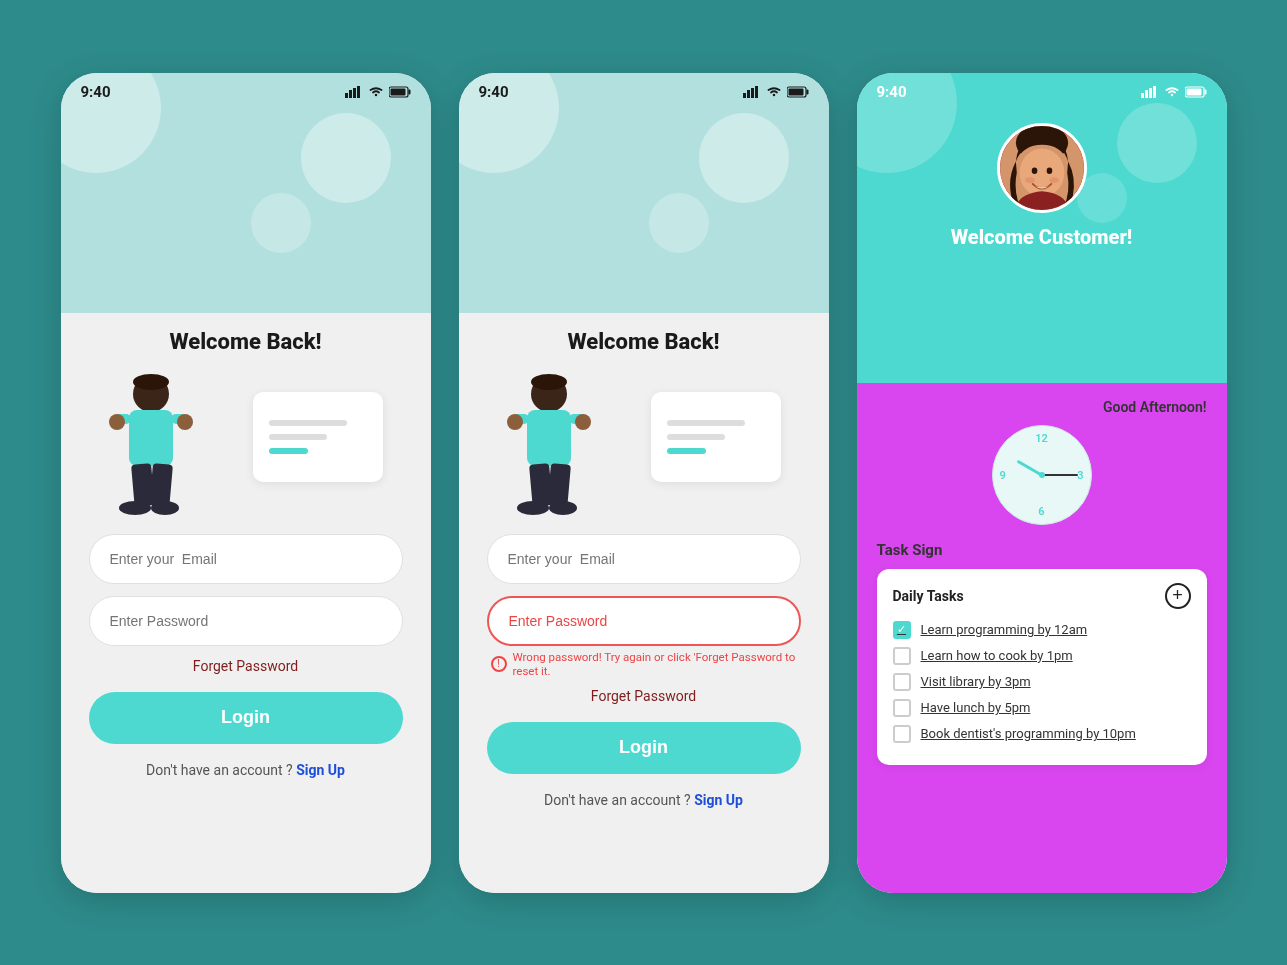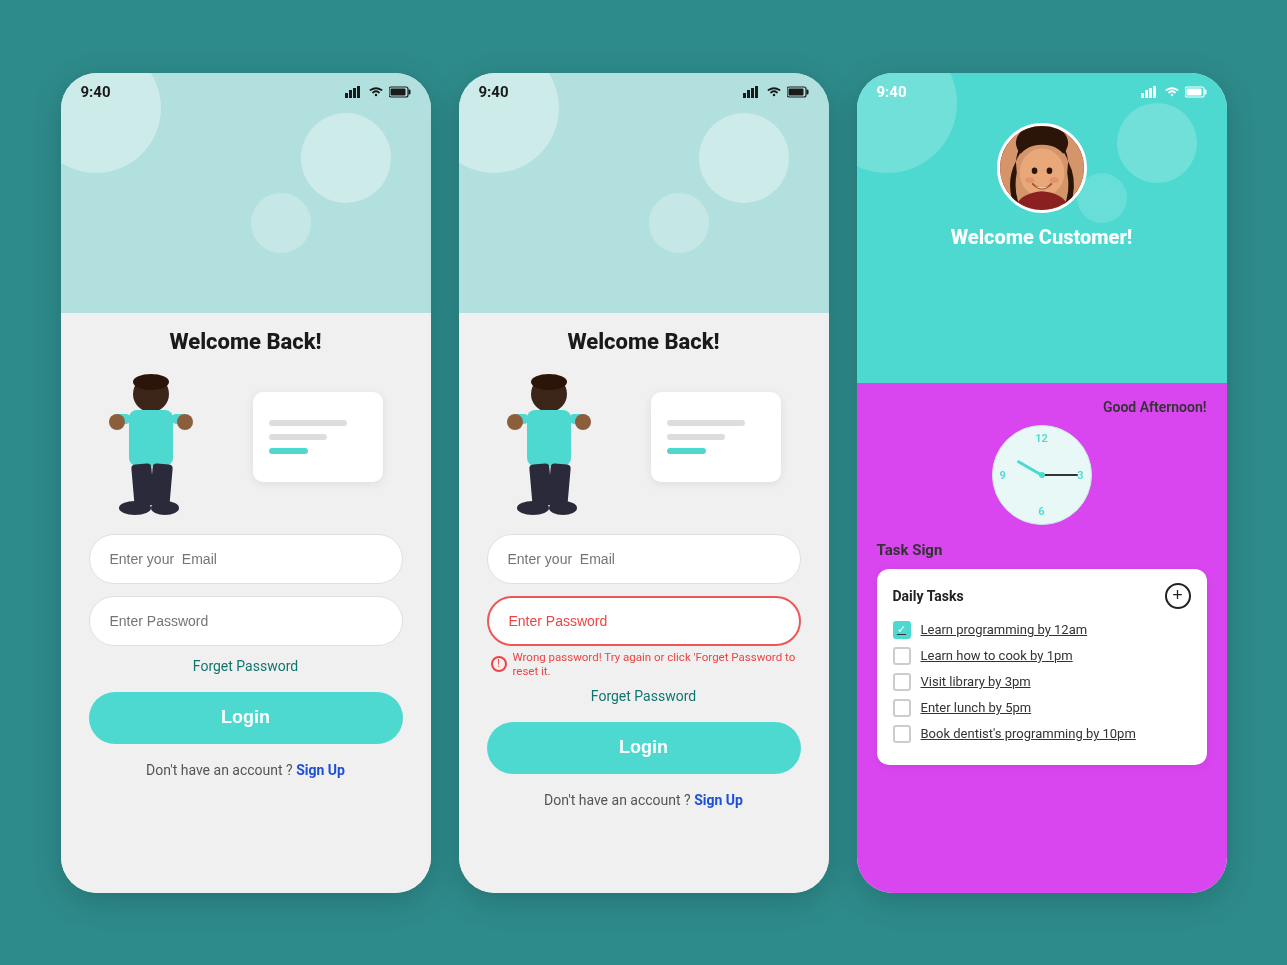--- a/index.html
+++ b/index.html
@@ -153,21 +153,21 @@
       font-size: 14px;
       color: #aaa;
       width: 100%;
     }
     .input-field.error input {
       color: #e55;
     }
 
     .forget-password {
       font-size: 14px;
-      color: #0f766e;
+      color: #7f1d1d;
       margin-bottom: 18px;
       cursor: pointer;
       text-align: center;
     }
 
     .login-btn {
       width: 100%;
       height: 52px;
       background: #4dd9d0;
       border: none;
@@ -653,21 +653,21 @@
           <div class="task-item">
             <div class="task-checkbox"></div>
             <span>Learn how to cook by 1pm</span>
           </div>
           <div class="task-item">
             <div class="task-checkbox"></div>
             <span>Visit library by 3pm</span>
           </div>
           <div class="task-item">
             <div class="task-checkbox"></div>
-            <span>Enter lunch by 5pm</span>
+            <span>Have lunch by 5pm</span>
           </div>
           <div class="task-item">
             <div class="task-checkbox"></div>
             <span>Book dentist's programming by 10pm</span>
           </div>
 
         </div>
       </div>
     </div>
   </div>

